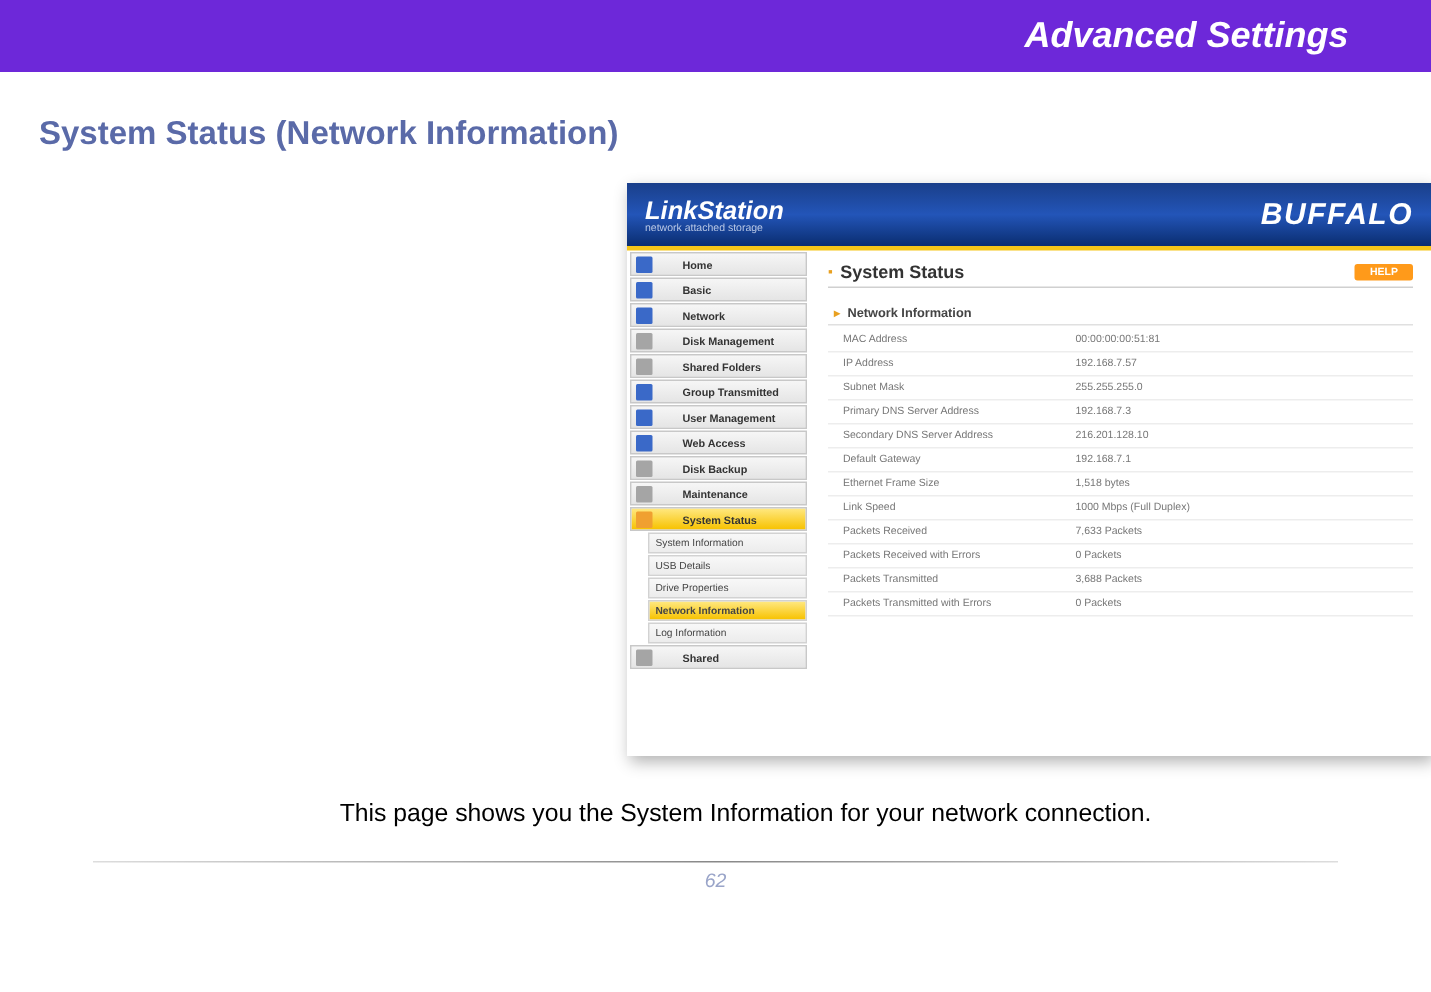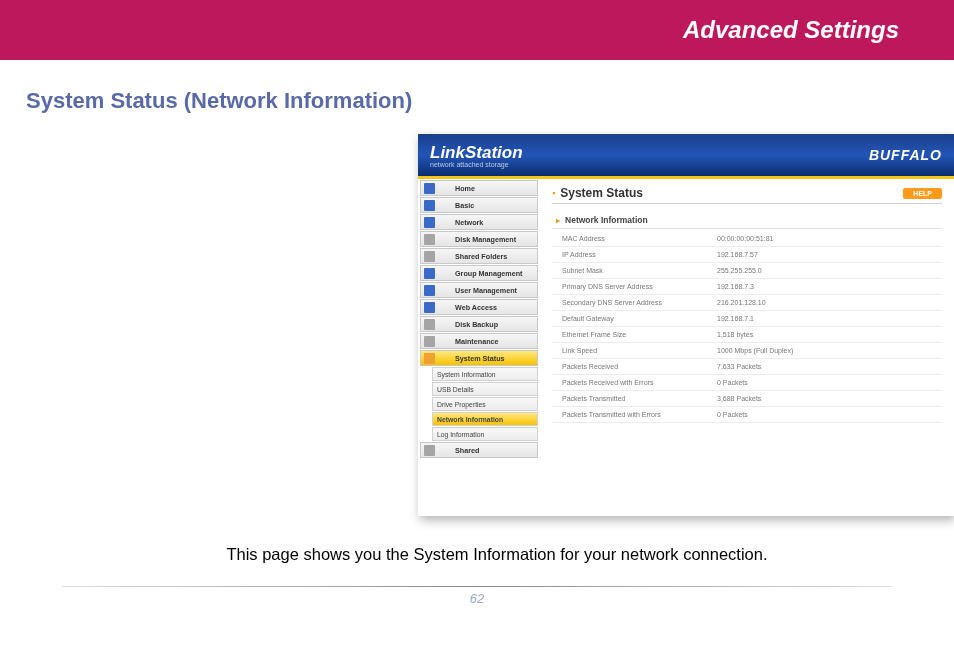--- a/index.html
+++ b/index.html
@@ -1,30 +1,30 @@
 <!DOCTYPE html>
 <html><head>
   <meta charset="utf-8">
   <style>
     * { margin: 0; padding: 0; box-sizing: border-box; }
     body { font-family: Arial, sans-serif; width: 954px; height: 661px; background: #fff; }
     
-    .red-banner { background: #be185d; height: 60px; display: flex; align-items: center; justify-content: flex-end; padding-right: 55px; }
+    .red-banner { background: #6d28d9; height: 48px; display: flex; align-items: center; justify-content: flex-end; padding-right: 55px; }
     .red-banner-title { color: #fff; font-size: 24px; font-style: italic; font-weight: bold; font-family: 'Century Gothic', sans-serif; }
     
     .section-title { color: #5a6aa8; font-size: 22px; font-weight: bold; font-family: 'Century Gothic', sans-serif; padding: 28px 0 15px 26px; }
     
     .screenshot-wrap { display: flex; justify-content: flex-end; padding: 5px 0 15px; }
     .screenshot { width: 536px; background: #fff; box-shadow: 2px 4px 10px rgba(0,0,0,0.3); }
     
     .app-header { background: linear-gradient(#1a3f8a 0%, #2355b8 50%, #0a2d70 100%); height: 42px; display: flex; align-items: center; justify-content: space-between; padding: 0 12px; position: relative; }
     .app-header::after { content:""; position:absolute; bottom:-3px; left:0; right:0; height:3px; background:#f5c518; }
     .logo { color: #fff; font-size: 17px; font-weight: bold; font-style: italic; }
     .logo small { font-size: 7px; font-weight: normal; display:block; margin-top:-2px; font-style: normal; color:#b9c8e6; }
-    .brand { color: #fff; font-size: 14px; font-weight: bold; font-style: italic; letter-spacing: 1px; }
+    .brand { color: #fff; font-size: 20px; font-weight: bold; font-style: italic; letter-spacing: 1px; }
     
     .app-body { display: flex; min-height: 340px; background:#fff; }
     .sidebar { width: 122px; background: #fff; padding: 4px 0 4px 2px; }
     .nav-item { display: flex; align-items: center; height: 16px; padding: 0 3px; margin: 0 2px 1px 0; background: linear-gradient(#f6f6f6,#e5e5e5); border: 1px solid #c8c8c8; font-size: 7.2px; font-weight: bold; color: #333; cursor: pointer; gap: 16px; }
     .nav-item.active { background: linear-gradient(#ffe880,#f7c200); }
     .nav-icon { width: 11px; height: 11px; margin-right: 4px; display: inline-flex; align-items: center; justify-content: center; font-size: 8px; }
     .sub-item { display: flex; align-items: center; height: 14px; margin: 0 2px 1px 12px; padding: 0 4px; background: linear-gradient(#f8f8f8,#ececec); border: 1px solid #d2d2d2; font-size: 6.8px; color: #444; cursor: pointer; }
     .sub-item.active { background: linear-gradient(#ffe880,#f7c200); font-weight: bold; }
     
     .content { flex: 1; padding: 10px 12px; }
@@ -85,21 +85,21 @@
           <div class="nav-item">
             <span class="nav-icon ic-gray"></span>
             <span>Disk Management</span>
           </div>
           <div class="nav-item">
             <span class="nav-icon ic-gray"></span>
             <span>Shared Folders</span>
           </div>
           <div class="nav-item">
             <span class="nav-icon ic-blue"></span>
-            <span>Group Management</span>
+            <span>Group Transmitted</span>
           </div>
           <div class="nav-item">
             <span class="nav-icon ic-blue"></span>
             <span>User Management</span>
           </div>
           <div class="nav-item">
             <span class="nav-icon ic-blue"></span>
             <span>Web Access</span>
           </div>
           <div class="nav-item">

